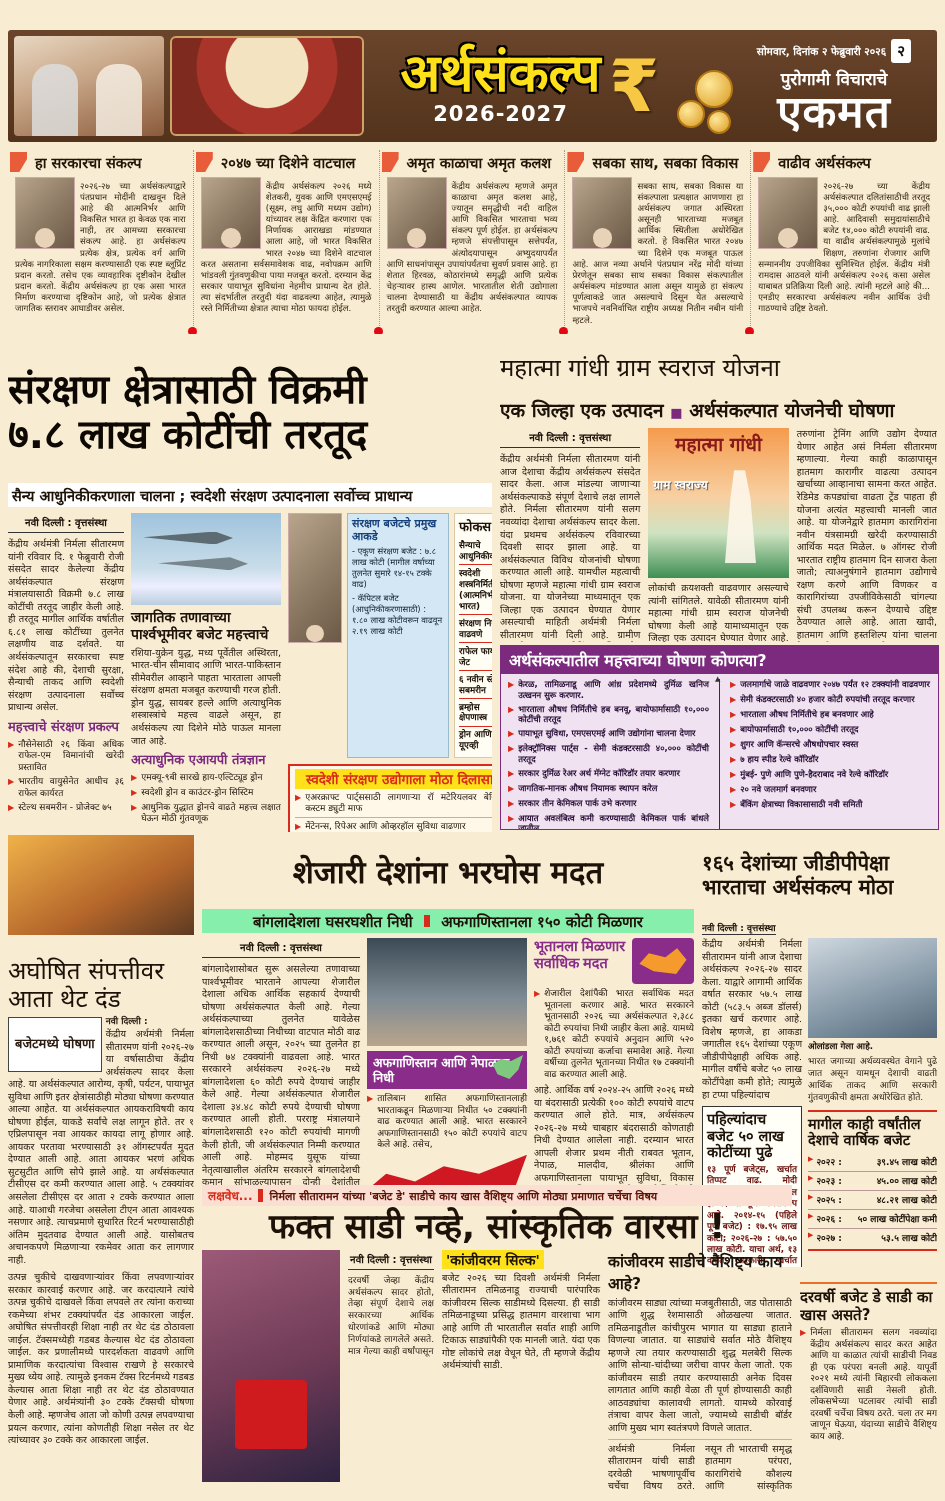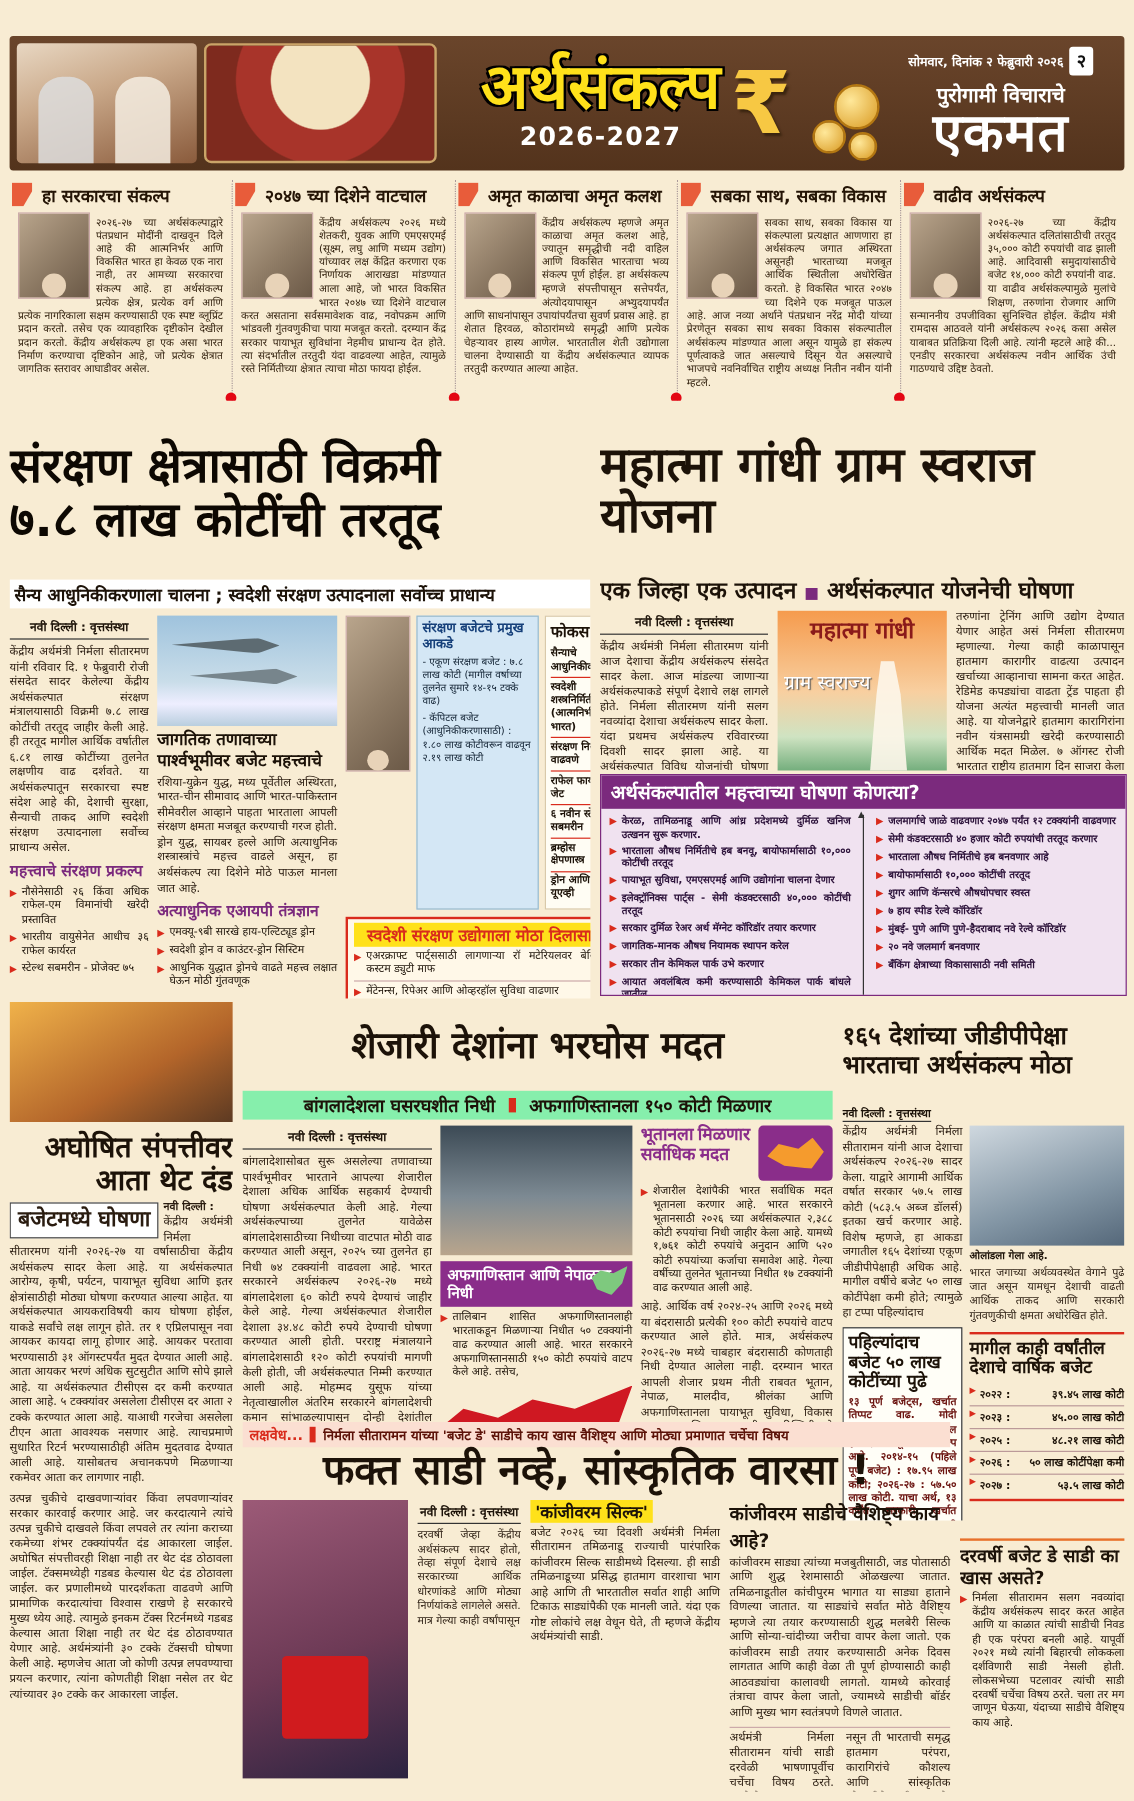--- a/index.html
+++ b/index.html
@@ -82,50 +82,50 @@
   .focus-item{font-size:8.8px;font-weight:bold;line-height:1.25;padding:2.5px 0;border-bottom:1px solid #d92b1c;}
   .focus-item:last-child{border-bottom:none;}
   .relief{border:2px solid #d92b1c;background:#fff8e8;margin-top:6px;padding:3px 5px;}
   .relief-title{background:#ffe11a;color:#d92b1c;font-weight:bold;font-size:13.5px;text-align:center;
                 padding:1px 2px;margin-bottom:3px;}
   .relief .bullet-row{border-bottom:1px solid #caa;padding-bottom:2px;}
   .relief .bullet-row:last-child{border-bottom:none;}
 
   
   #gandhi{left:500px;top:340px;width:437px;height:302px;}
-  .g-headline{font-size:40px;font-weight:bold;line-height:1.05;}
+  .g-headline{font-size:24px;font-weight:normal;line-height:1.05;}
   .g-subhead{font-size:19px;font-weight:bold;margin:3px 0 5px;}
   .g-subhead .sq{color:#7b2a7d;font-size:13px;}
   .g-cols{display:flex;gap:8px;}
   .g-c{flex:1;}
   .gandhi-img{height:150px;background:linear-gradient(180deg,#f59b4d 0%,#f8cfa0 45%,#cfe3c2 70%,#3e8f54 100%);
               position:relative;margin-bottom:4px;}
   .gandhi-img .gi-title{text-align:center;color:#8a1a1a;font-weight:bold;font-size:19px;padding-top:3px;}
-  .gandhi-img .gi-cap{position:absolute;left:5px;top:48px;color:#fff;font-weight:normal;font-size:16px;
+  .gandhi-img .gi-cap{position:absolute;left:5px;top:48px;color:#fff;font-weight:bold;font-size:12px;
               text-shadow:1px 1px 1px #555;}
   .gandhi-img:after{content:"";position:absolute;right:22%;top:28%;width:26%;height:62%;
               background:#fdf6ea;clip-path:polygon(35% 0,65% 0,80% 30%,95% 100%,10% 100%,25% 30%);opacity:.9;}
 
   
   #announcements{left:500px;top:645px;width:437px;height:183px;border:1.5px solid #7b2a7d;background:#f0e2f0;}
   .ann-header{background:#7b2a7d;color:#fff;font-weight:bold;font-size:16px;padding:3px 8px;}
   .ann-body{display:flex;padding:5px 7px;gap:10px;}
   .ann-col{flex:1;}
   .ann-divider{width:1px;background:#333;position:relative;}
   .ann-divider:before{content:"▲";position:absolute;top:-4px;left:-4px;font-size:7px;color:#333;}
   .ann-divider:after{content:"▼";position:absolute;bottom:-4px;left:-4px;font-size:7px;color:#333;}
   .ann-col .btxt{font-size:8.4px;font-weight:bold;color:#2c123a;}
 
   
   #tax{left:8px;top:835px;width:186px;height:658px;}
   .tax-photo{height:100px;background:linear-gradient(150deg,#f0b24a,#b3652a 60%,#5d3a22);}
-  .tax-headline{font-size:24px;font-weight:bold;text-align:right;line-height:1.15;margin:8px 0 2px;}
+  .tax-headline{font-size:24px;font-weight:normal;text-align:left;line-height:1.15;margin:23px 0 2px;}
   .tax-byline{font-size:9px;font-weight:bold;margin:2px 0;}
   .tax-label{border:1.5px solid #444;background:#fff;display:inline-block;font-weight:bold;
-             font-size:18px;padding:2px 6px;margin:2px 4px 2px 0;float:left;line-height:1.3;}
+             font-size:13px;padding:18px 6px;margin:2px 4px 2px 0;float:left;line-height:1.3;}
   .tax-body p{margin:0 0 5px;}
 
   
   #neighbors{left:202px;top:835px;width:492px;height:350px;}
   .n-headline{font-size:31px;font-weight:bold;text-align:center;line-height:1.05;}
   .n-subhead{background:#86efac;font-size:15px;font-weight:bold;text-align:center;margin:3px 0 5px;padding:2px 0;}
   .n-subhead .rbar{display:inline-block;width:6px;height:12px;background:#d92b1c;margin:0 6px;}
   .n-cols{display:flex;gap:7px;}
   .n-c1{width:158px;flex:none;}
   .n-c2{width:160px;flex:none;}

